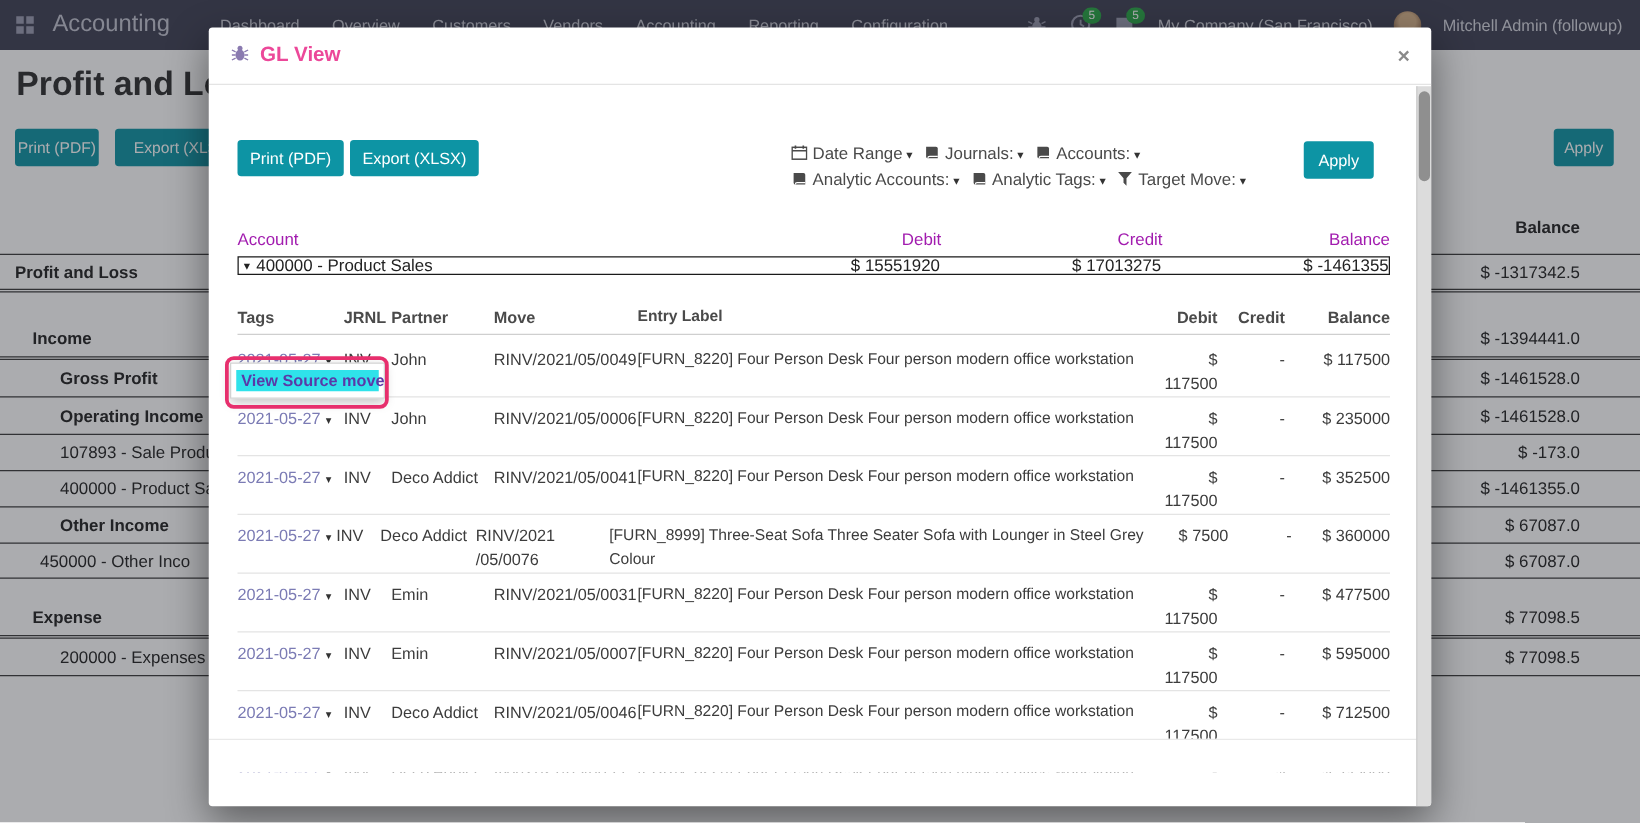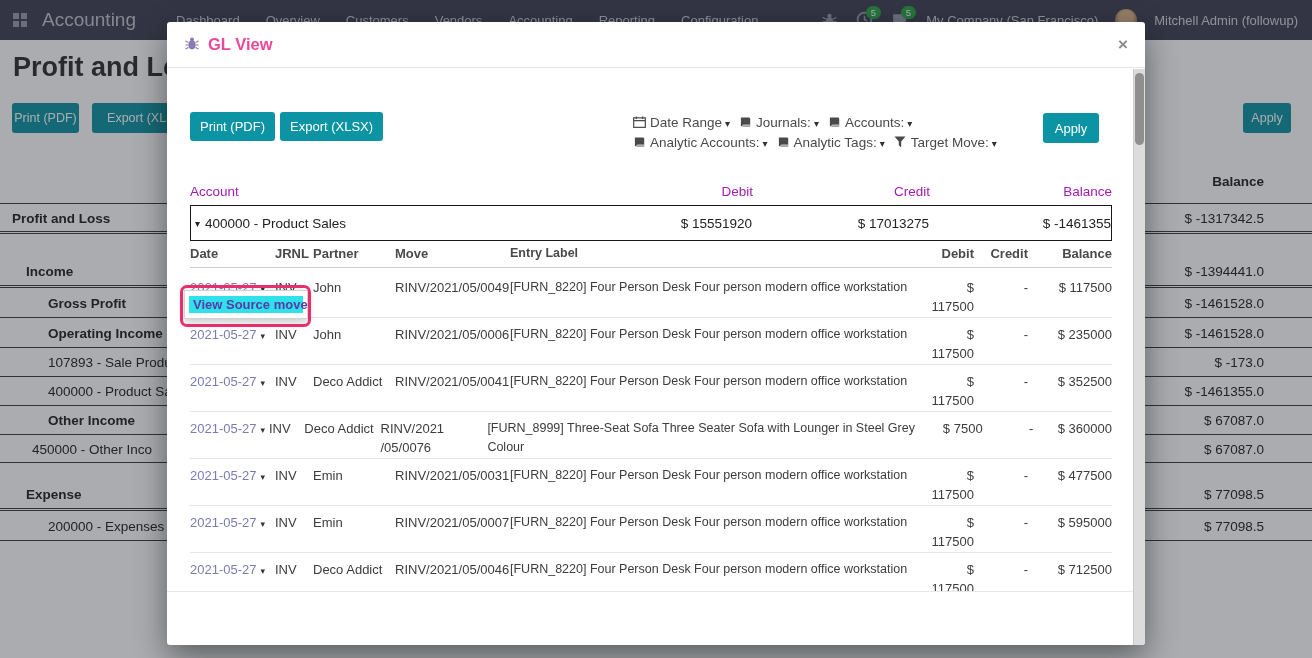--- a/index.html
+++ b/index.html
@@ -53,21 +53,21 @@
   .gl-buttons .btn { height:29px; padding:0 10px; font-size:13px; }
   .gl-filters { position:absolute; left:466px; top:45px; width:404px; font-size:13.5px; color:#4a4a4a; line-height:19px; }
   .filter-item { white-space:nowrap; margin-right:9px; cursor:pointer; }
   .ficon { display:inline-block; width:13px; height:12px; vertical-align:-1px; margin-right:4px; }
   .caret-g::before { content:"▾"; }
   .filter-item .caret-g { font-size:10px; color:#333; margin-left:3px; }
   .gl-apply { position:absolute; left:876px; top:45px; width:56px; height:30px; font-size:13px; }
 
   .sum-head, .sum-row { position:absolute; left:23px; width:922px; display:flex; font-size:13.5px; }
   .sum-head { top:116px; font-weight:normal; color:#a21caf; }
-  .sum-row { top:137px; height:36px; border:1px solid #1a1a1a; align-items:center; color:#222; }
+  .sum-row { top:137px; height:15px; border:1px solid #1a1a1a; align-items:center; color:#222; }
   .c-account { flex:1 1 auto; display:flex; align-items:center; }
   .c-debit { width:165px; text-align:right; }
   .c-credit { width:177px; text-align:right; }
   .c-bal { width:182px; text-align:right; }
   .sum-row .caret-g { font-size:10px; color:#222; margin:0 5px 0 4px; cursor:pointer; }
 
   .tbl-head, .tbl-row { display:flex; font-size:13px; }
   .tbl-head { position:absolute; left:23px; top:178px; width:922px; font-weight:bold; color:#4a4a4a;
               padding-bottom:6px; border-bottom:1px solid #cfcfcf; }
   .tbl-rows { position:absolute; left:23px; top:203px; width:922px; }
@@ -250,21 +250,21 @@
       <span class="c-account">
         <span class="caret-g"></span>
         <span>400000 - Product Sales</span>
       </span>
       <span class="c-debit">$ 15551920</span>
       <span class="c-credit">$ 17013275</span>
       <span class="c-bal">$ -1461355</span>
     </div>
 
     <div class="tbl-head">
-      <span class="t-date">Date</span>
+      <span class="t-date">Tags</span>
       <span class="t-jrnl">JRNL</span>
       <span class="t-partner">Partner</span>
       <span class="t-move">Move</span>
       <span class="t-label">Entry Label</span>
       <span class="t-debit">Debit</span>
       <span class="t-credit">Credit</span>
       <span class="t-bal">Balance</span>
     </div>
     <div class="tbl-rows">
         <div class="tbl-row">

